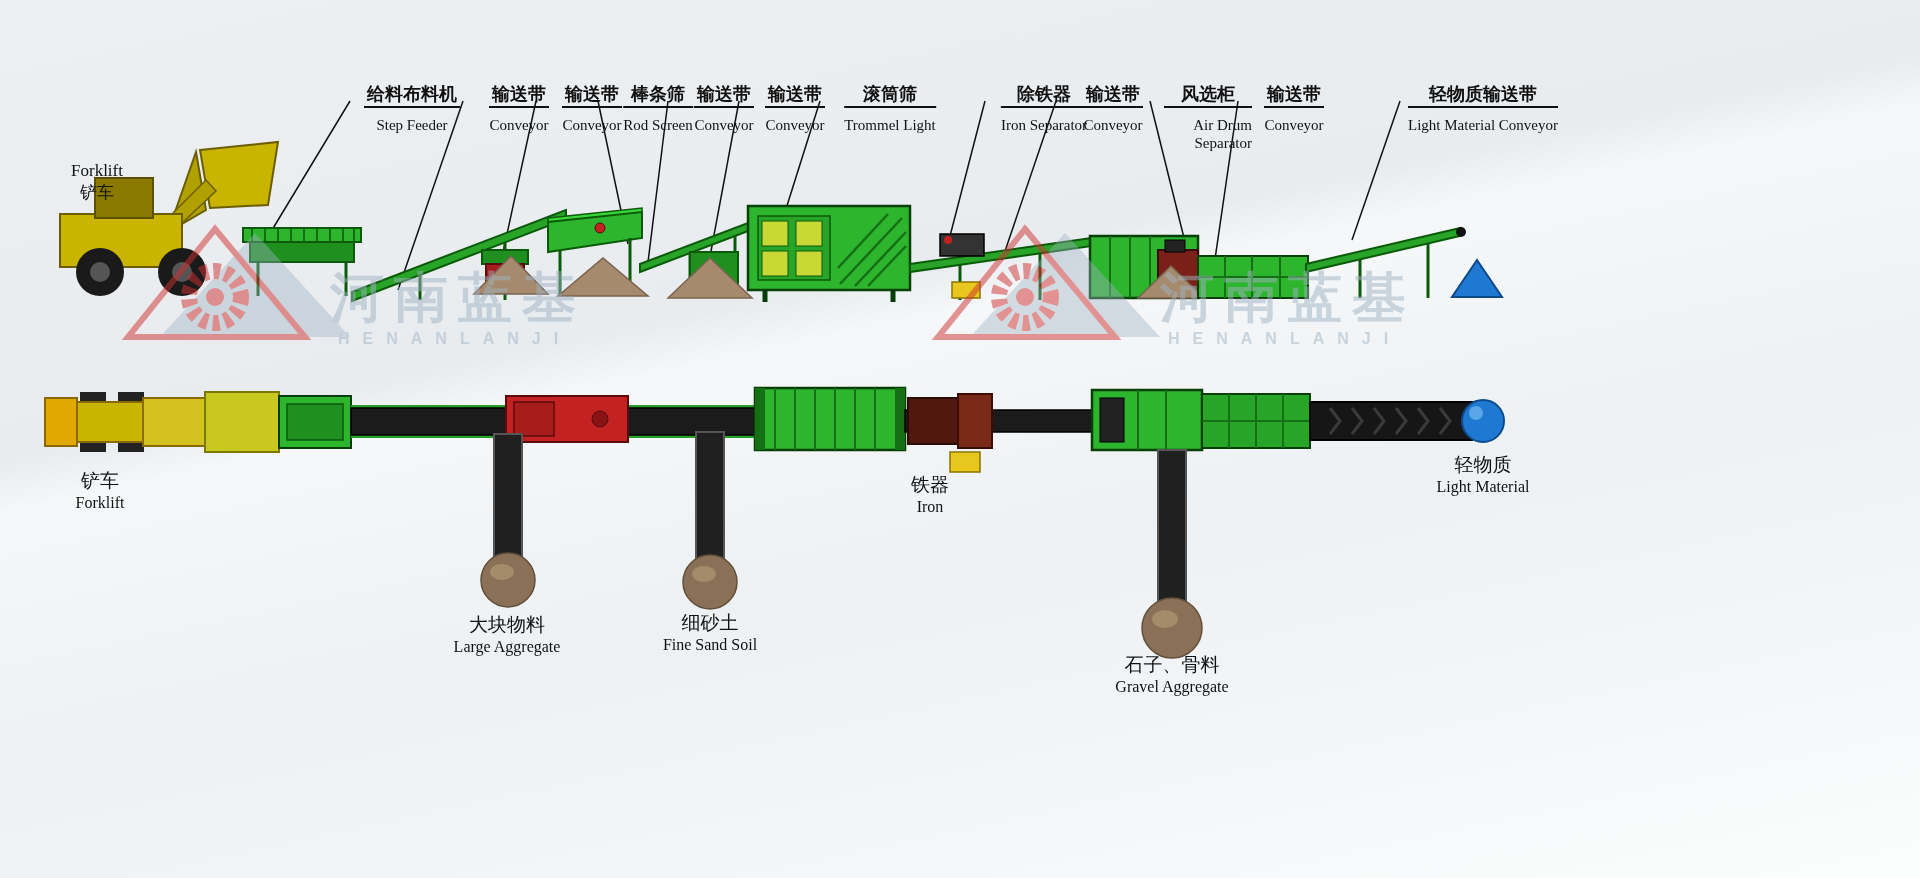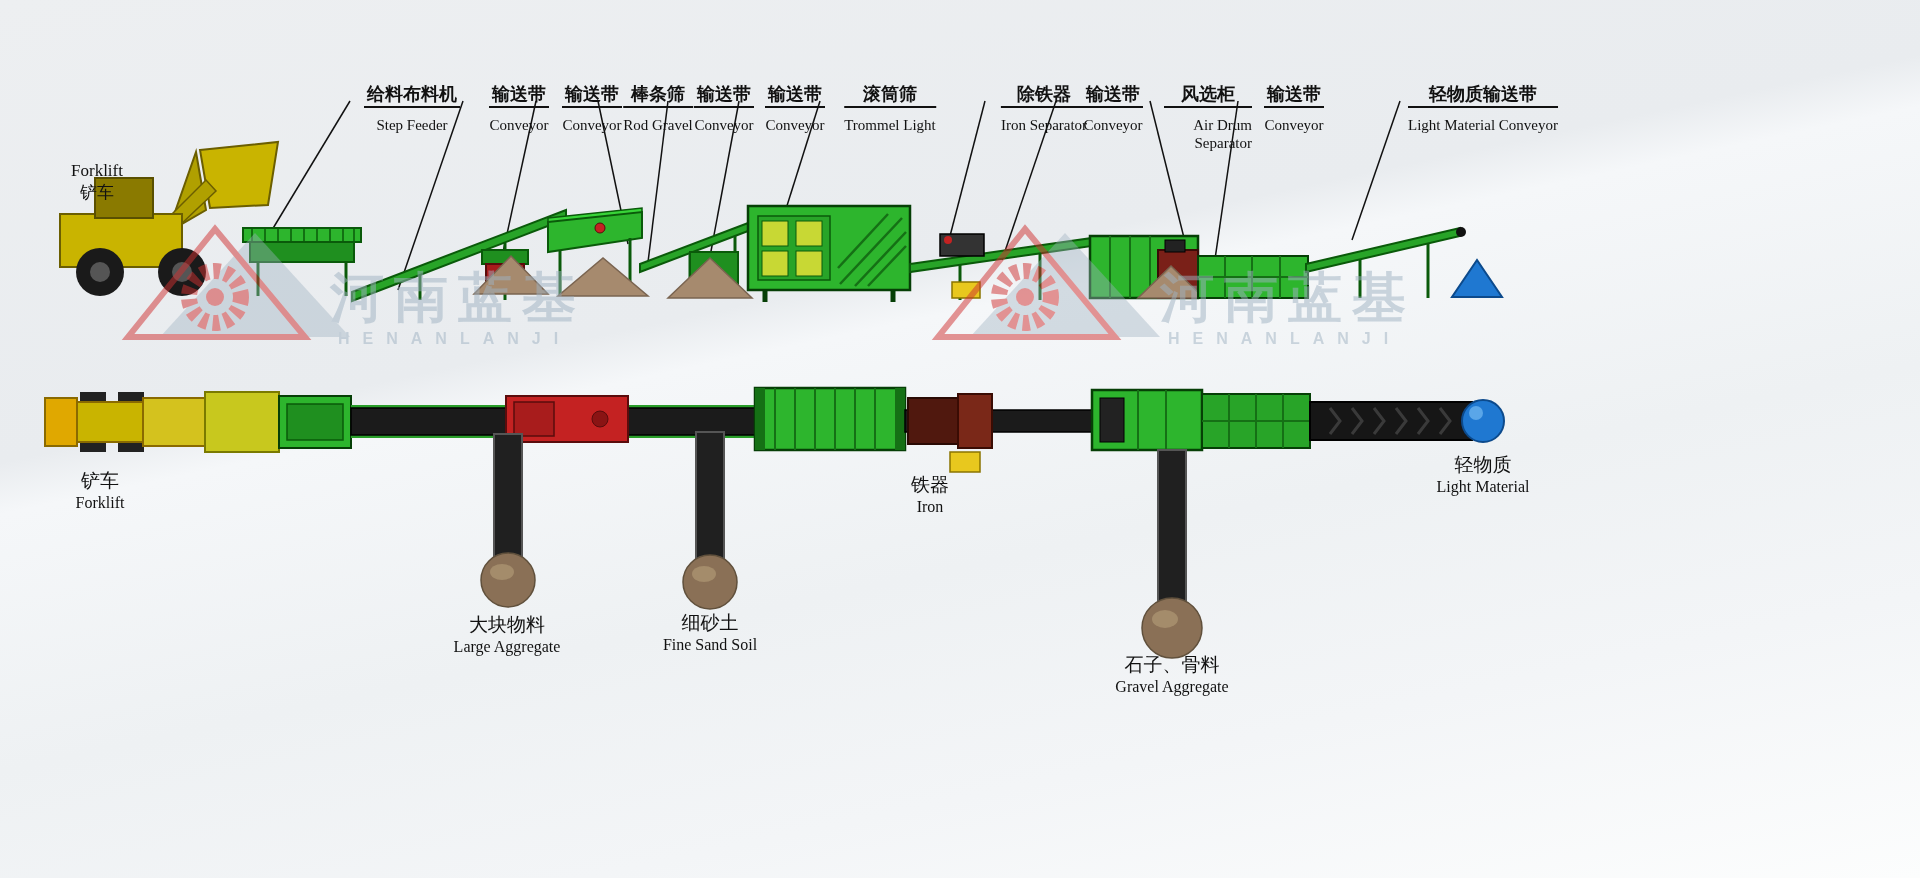--- a/index.html
+++ b/index.html
@@ -256,21 +256,21 @@
   <div class="top-label" style="left:487px">
     <span class="cn">输送带</span>
     <span class="en">Conveyor</span>
   </div>
   <div class="top-label" style="left:560px">
     <span class="cn">输送带</span>
     <span class="en">Conveyor</span>
   </div>
   <div class="top-label" style="left:626px">
     <span class="cn">棒条筛</span>
-    <span class="en">Rod Gravel</span>
+    <span class="en">Rod Screen</span>
   </div>
   <div class="top-label" style="left:692px">
     <span class="cn">输送带</span>
     <span class="en">Conveyor</span>
   </div>
   <div class="top-label" style="left:763px">
     <span class="cn">输送带</span>
     <span class="en">Conveyor</span>
   </div>
   <div class="top-label" style="left:858px">

